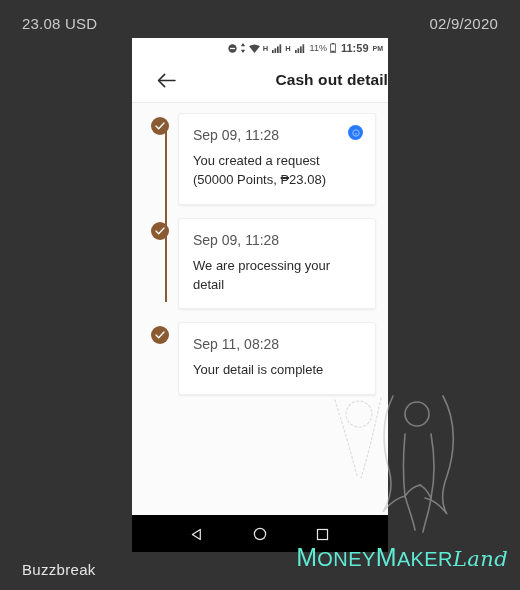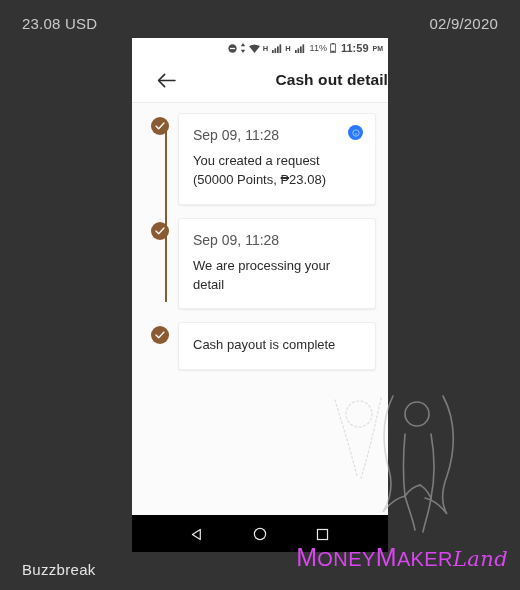--- a/index.html
+++ b/index.html
@@ -62,21 +62,21 @@
     bottom: 40px;
     width: 155px;
     height: 150px;
     opacity: 0.55;
   }
   .wm-text {
     position: absolute;
     right: 0;
     bottom: 4px;
     white-space: nowrap;
-    color: #d946ef;
+    color: #5eead4;
     font-size: 20px;
     letter-spacing: 0.4px;
     margin-left: 29px;
   }
   .wm-text .big { font-size: 25px; }
   .wm-text .land {
     font-family: "DejaVu Serif", serif;
     font-style: italic;
     font-size: 21px;
   }
@@ -325,21 +325,22 @@
         </div>
       </div>
 
       <div class="tl-item">
         <div class="tl-dot">
           <svg width="10" height="8" viewBox="0 0 11 9">
               <path d="M1 4.6 L4 7.6 L10 1.2" fill="none" stroke="#ffffff" stroke-width="1.5" stroke-linecap="round" stroke-linejoin="round"></path>
             </svg>
         </div>
         <div class="card">
-          <div class="card-text">Cash payout is complete</div>
+          <div class="card-date">Sep 11, 08:28</div>
+          <div class="card-text">Your detail is complete</div>
         </div>
       </div>
     </div>
   </div>
 
   <div class="navbar">
     <div class="nav-btn">
       <svg width="13" height="13" viewBox="0 0 14 14">
           <polygon points="10,1.5 10,12.5 1.5,7" fill="none" stroke="#e8e8e8" stroke-width="1.3" stroke-linejoin="round"></polygon>
         </svg>

